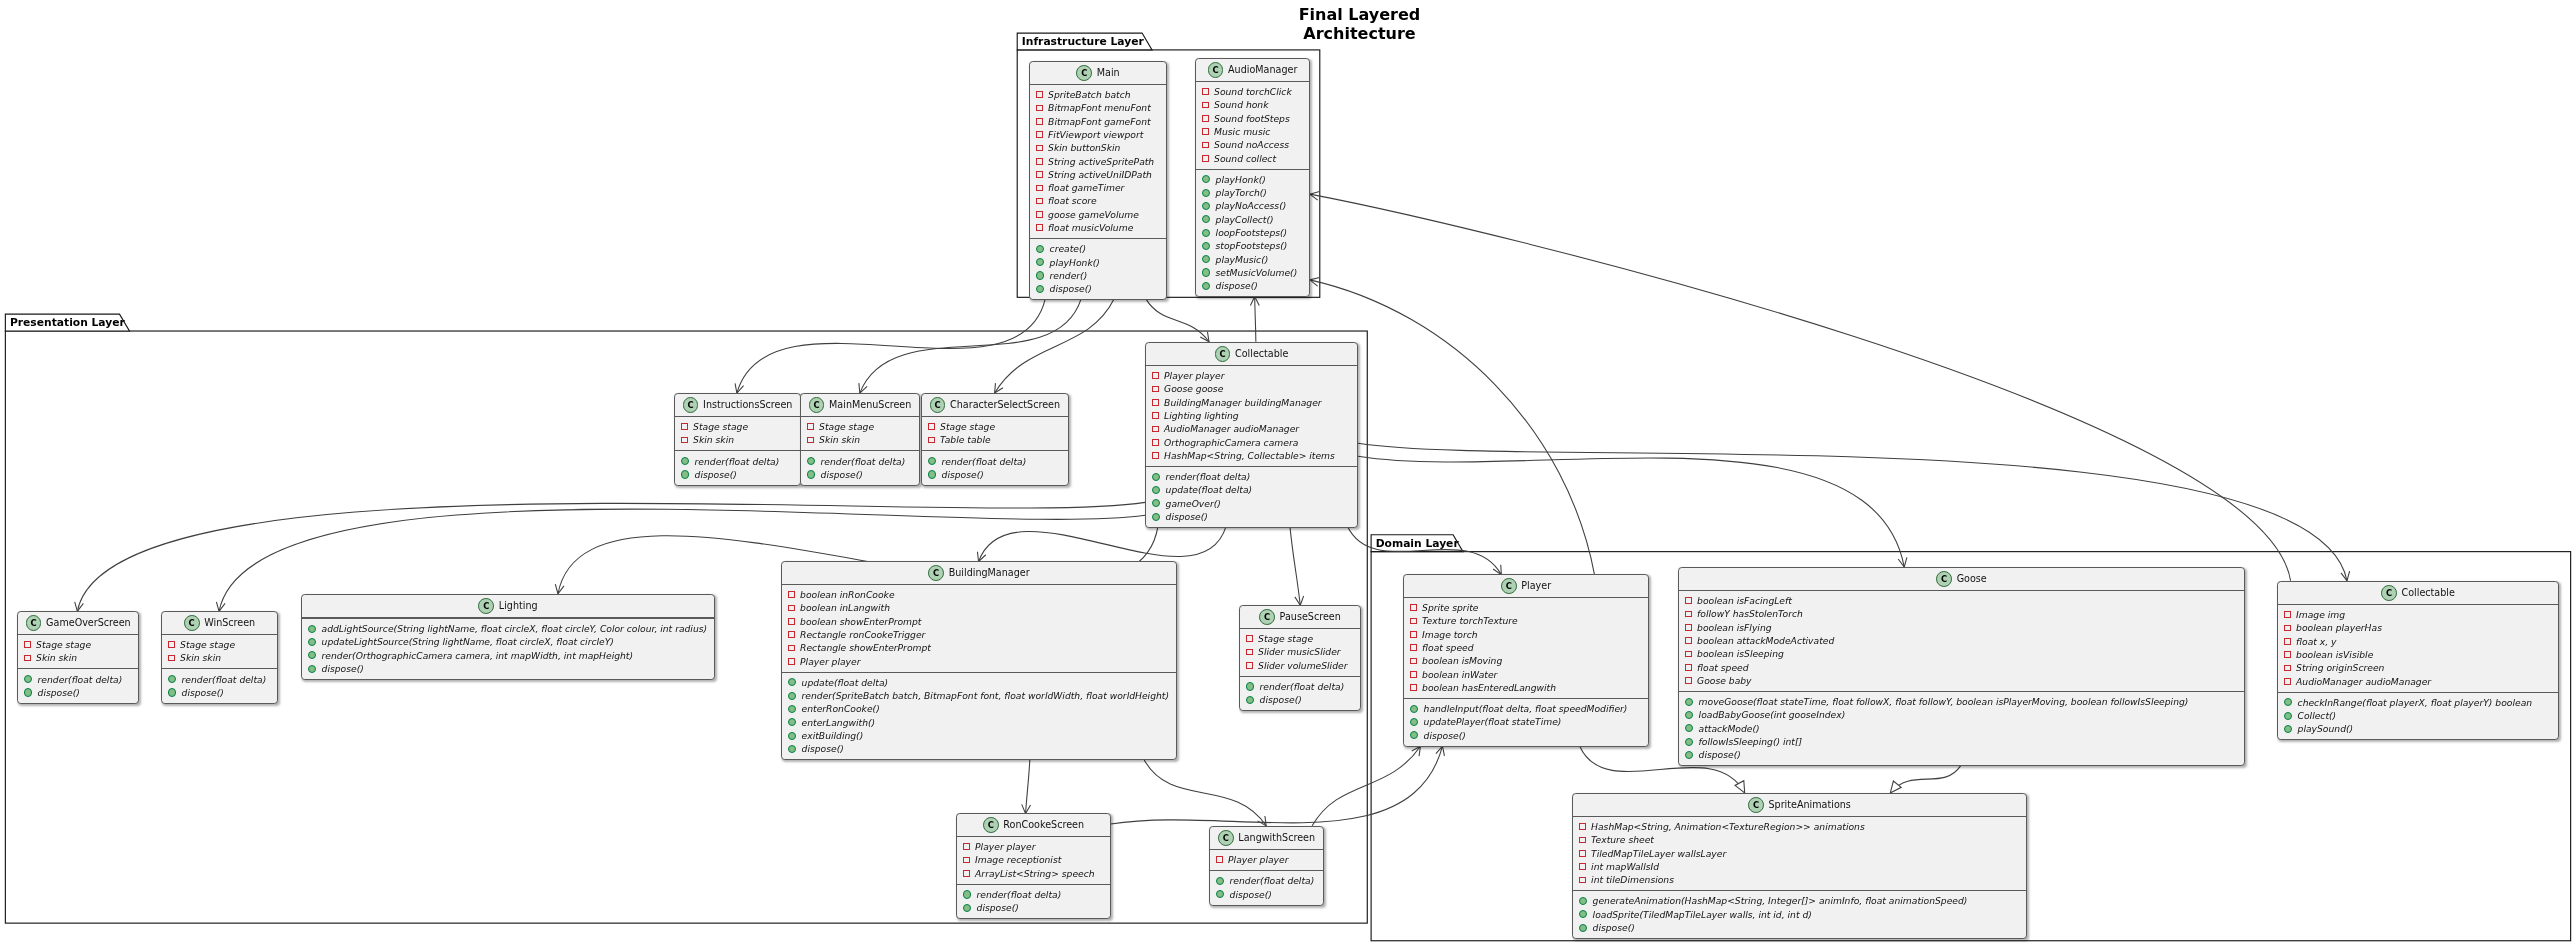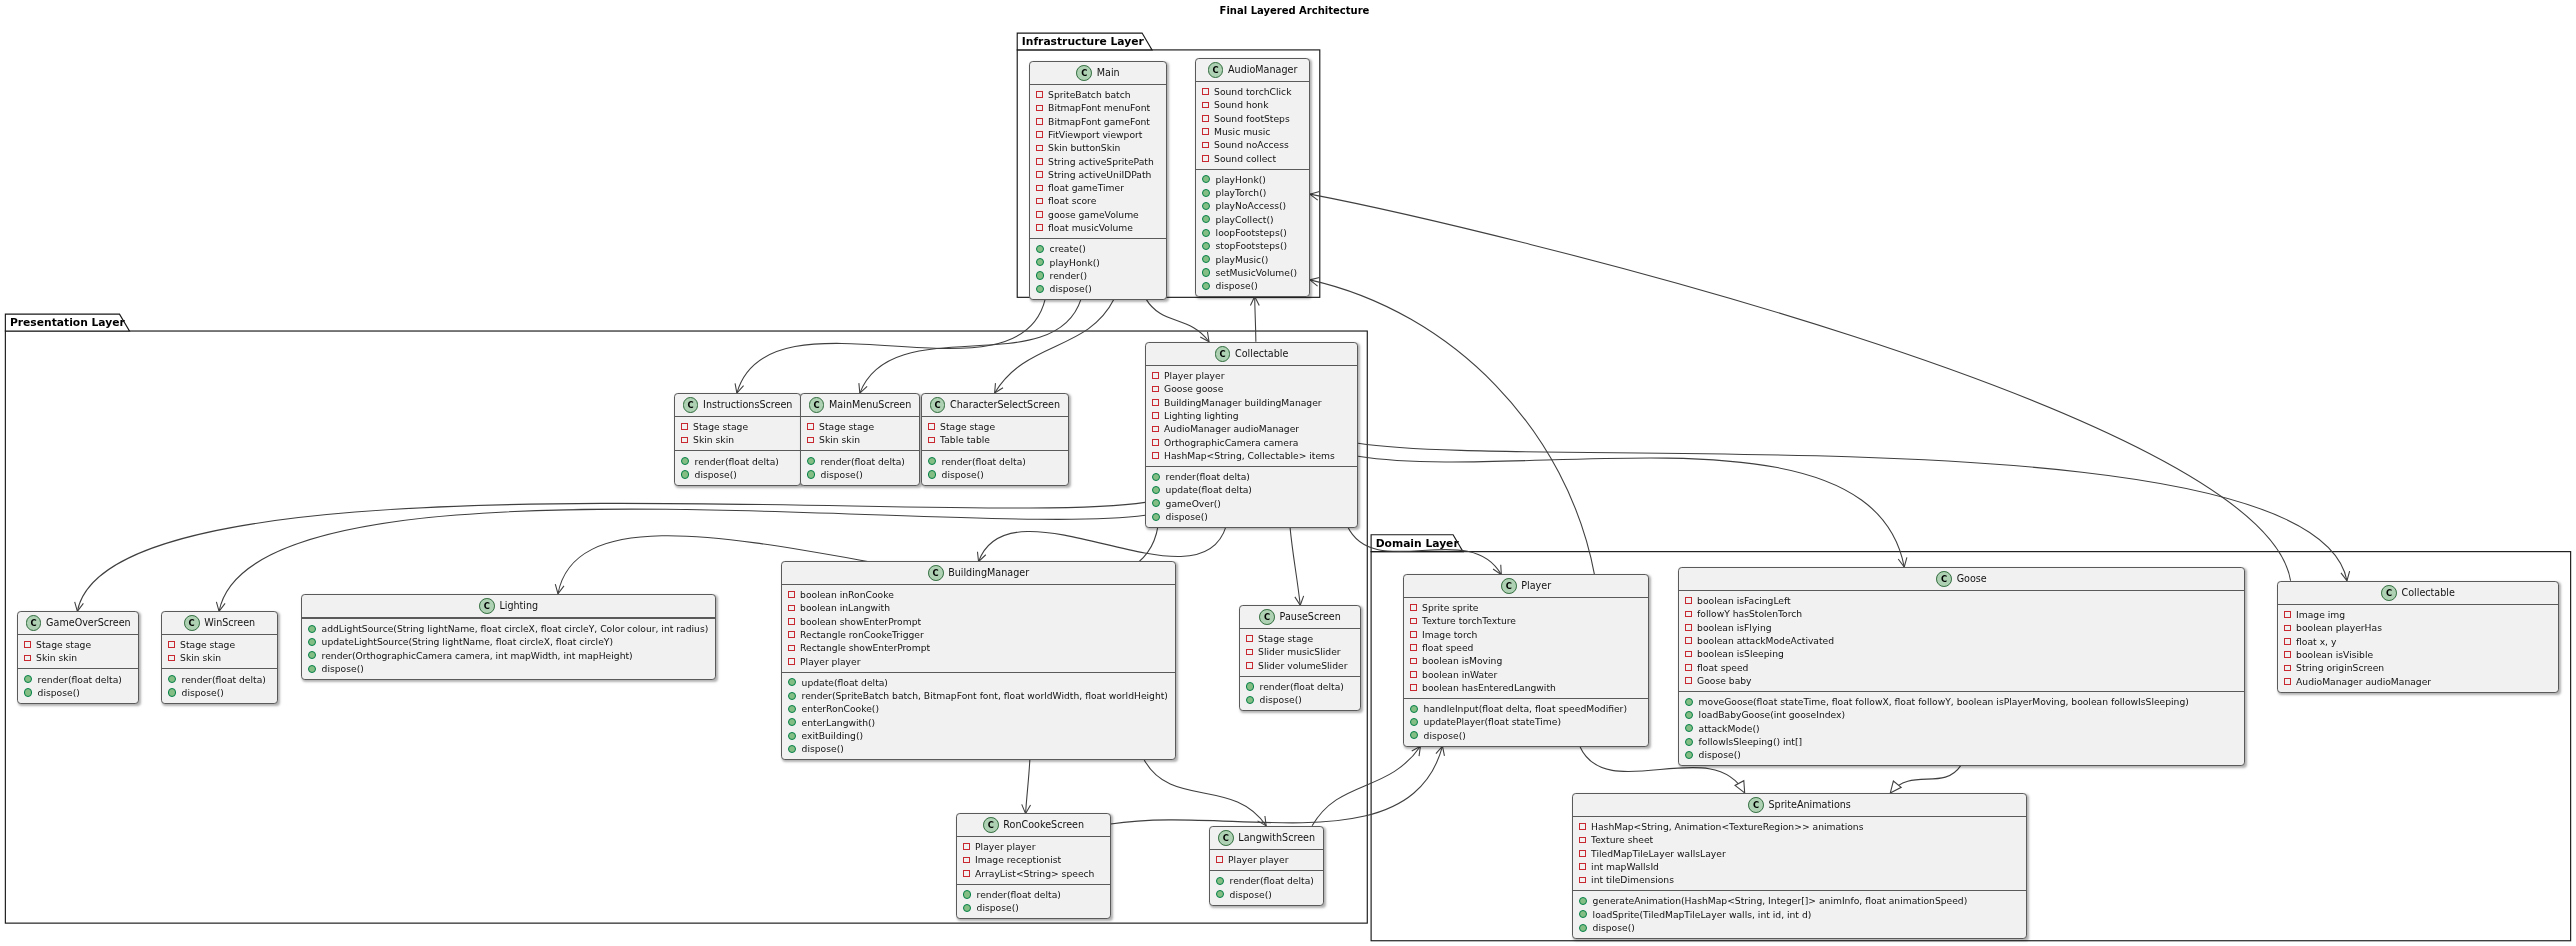--- a/index.html
+++ b/index.html
@@ -1,29 +1,29 @@
 <!DOCTYPE html>
 <html style="--box-fill: #F1F1F1; --box-border: #5a5a5a; --badge: #ADD1B2; --field: #C82930; --method-fill: #84BE84; --method-border: #038048;font-size:12.3px"><head>
 <meta charset="utf-8">
 <style>
   html,body{margin:0;padding:0;background:#ffffff;font-family:"DejaVu Sans","Liberation Sans",sans-serif;}
   #canvas{position:relative;width:2576px;height:947px;background:#fff;overflow:hidden;}
   #edge-layer{position:absolute;left:0;top:0;z-index:1;}
-  #diagram-title{position:absolute;left:1195px;top:4.6px;width:199px;text-align:center;
-    font-size:10px;font-weight:bold;color:#000;z-index:3;}
+  #diagram-title{position:absolute;left:1260px;top:4.6px;width:199px;text-align:center;
+    font-size:16px;font-weight:bold;color:#000;z-index:3;}
   .cls{position:absolute;z-index:2;background:var(--box-fill,#F1F1F1);
     border:0.8px solid var(--box-border,#5a5a5a);border-radius:3.8px;
     box-shadow:1.5px 1.5px 2.3px rgba(0,0,0,.3);color:#121212;width:max-content;}
   .cls-title{display:flex;align-items:center;justify-content:center;gap:4.6px;
     padding:3.1px 7.7px;font-size:9.6px;border-bottom:0.8px solid var(--box-border,#5a5a5a);}
   .badge{width:13.8px;height:13.8px;border-radius:50%;flex:none;
     background:var(--badge,#ADD1B2);border:0.8px solid #2f6b3c;
     display:flex;align-items:center;justify-content:center;
     font-size:8.4px;font-weight:bold;color:#000;}
-  .sec{padding:3.1px 6.9px 3.8px 6.1px;}
+  .sec{padding:3.1px 6.9px 3.8px 6.1px;font-style:italic;}
   .sec.methods{border-top:0.8px solid var(--box-border,#5a5a5a);}
   .row{display:flex;align-items:center;gap:5.4px;white-space:nowrap;
     line-height:13.3px;font-size:9.2px;}
   .ico-field{width:4.6px;height:4.6px;flex:none;background:transparent;
     border:1.1px solid var(--field,#C82930);}
   .ico-method{width:6.1px;height:6.1px;flex:none;border-radius:50%;
     background:var(--method-fill,#84BE84);border:0.8px solid var(--method-border,#038048);}
 </style>
 </head>
 <body>
@@ -751,20 +751,34 @@
         </div>
         <div class="row">
           <span class="ico-field"></span>
           <span class="mtxt">String originScreen</span>
         </div>
         <div class="row">
           <span class="ico-field"></span>
           <span class="mtxt">AudioManager audioManager</span>
         </div>
       </div>
+      <div class="sec methods">
+        <div class="row">
+          <span class="ico-method"></span>
+          <span class="mtxt">checkInRange(float playerX, float playerY) boolean</span>
+        </div>
+        <div class="row">
+          <span class="ico-method"></span>
+          <span class="mtxt">Collect()</span>
+        </div>
+        <div class="row">
+          <span class="ico-method"></span>
+          <span class="mtxt">playSound()</span>
+        </div>
+      </div>
     </div>
     <div class="cls" style="left: 1572px; top: 793px; min-width: 453px;">
       <div class="cls-title">
         <span class="badge">C</span>
         <span>SpriteAnimations</span>
       </div>
       <div class="sec attrs">
         <div class="row">
           <span class="ico-field"></span>
           <span class="mtxt">HashMap&lt;String, Animation&lt;TextureRegion&gt;&gt; animations</span>

